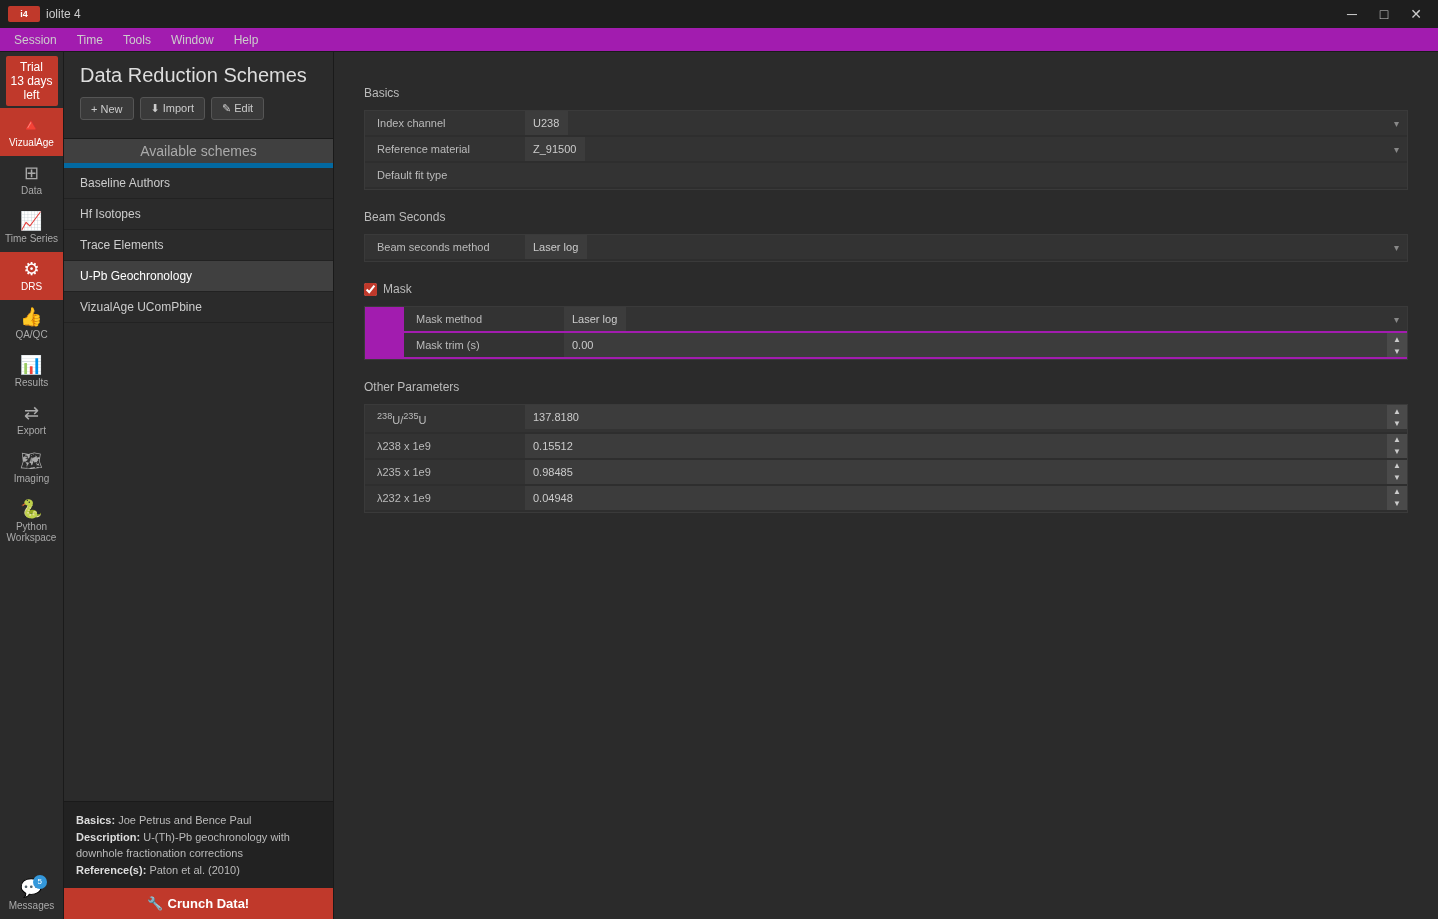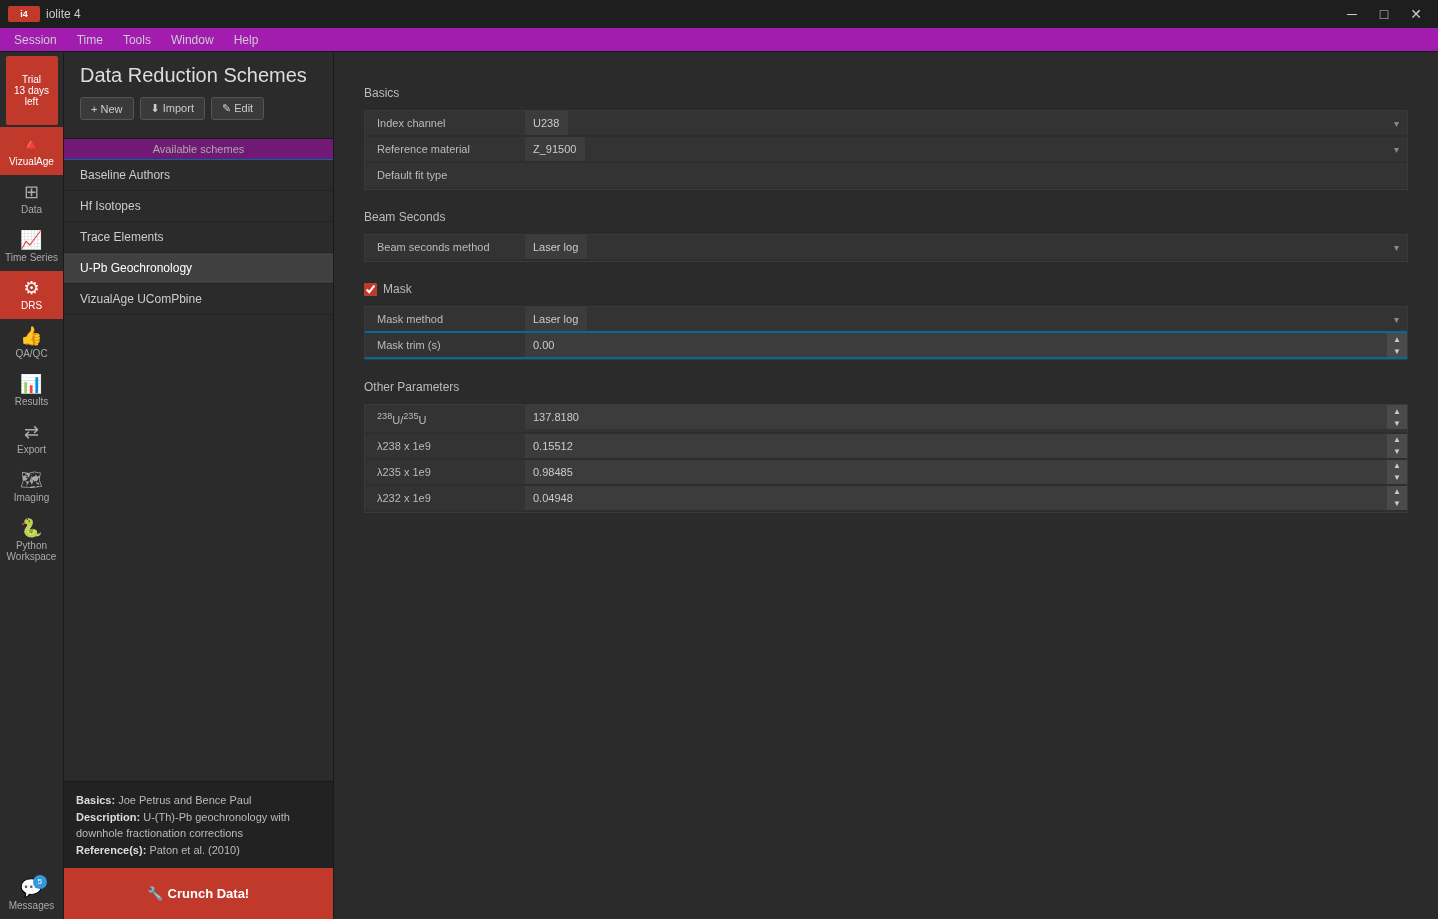--- a/index.html
+++ b/index.html
@@ -18,37 +18,37 @@
     .menu-item { padding: 2px 10px; color: #ccc; cursor: pointer; font-size: 12px; }
 
     
     #main { display: flex; height: calc(919px - 52px); }
 
     
     #sidebar { width: 64px; background: #2b2b2b; display: flex; flex-direction: column; align-items: center; padding-top: 4px; border-right: 1px solid #1a1a1a; }
     .sidebar-item { width: 100%; display: flex; flex-direction: column; align-items: center; padding: 8px 4px; cursor: pointer; color: #aaa; font-size: 10px; gap: 3px; }
     .sidebar-item.active { background: #c0392b; color: white; }
     .sidebar-item .icon { font-size: 18px; line-height: 1; }
-    .trial-badge { background: #c0392b; color: white; font-size: 10px; padding: 18px 4px; border-radius: 2px; text-align: center; width: 52px; margin-bottom: 2px; }
+    .trial-badge { background: #c0392b; color: white; font-size: 12px; padding: 4px 4px; border-radius: 2px; text-align: center; width: 52px; margin-bottom: 2px; }
 
     
     #scheme-panel { width: 270px; background: #2b2b2b; border-right: 1px solid #1a1a1a; display: flex; flex-direction: column; }
     #scheme-header { padding: 12px 16px 8px; }
     #scheme-title { font-size: 20px; color: #ddd; font-weight: 400; margin-bottom: 10px; }
     #scheme-toolbar { display: flex; gap: 6px; margin-bottom: 10px; }
     .scheme-btn { background: #3a3a3a; border: 1px solid #555; color: #ccc; padding: 4px 10px; border-radius: 3px; cursor: pointer; font-size: 11px; display: flex; align-items: center; gap: 4px; }
-    #available-label { color: #aaa; font-size: 11px; text-align: center; padding: 4px 0; background: #701a75; border-top: 1px solid #1a1a1a; border-bottom: 1px solid #0369a1; }
+    #available-label { color: #aaa; font-size: 14px; text-align: center; padding: 4px 0; background: #404040; border-top: 1px solid #1a1a1a; border-bottom: 5px solid #0369a1; }
     #scheme-list { flex: 1; overflow-y: auto; }
     .scheme-list-item { padding: 8px 16px; color: #ccc; cursor: pointer; border-bottom: 1px solid #222; font-size: 12px; }
     .scheme-list-item.active { background: #404040; color: white; }
 
     
     #info-panel { padding: 10px 12px; border-top: 1px solid #1a1a1a; background: #222; font-size: 11px; color: #bbb; line-height: 1.5; }
     #info-panel strong { color: #ddd; }
-    #crunch-btn { background: #c0392b; color: white; border: none; padding: 18px; width: 100%; cursor: pointer; font-size: 13px; font-weight: bold; display: flex; align-items: center; justify-content: center; gap: 6px; }
+    #crunch-btn { background: #c0392b; color: white; border: none; padding: 8px; width: 100%; cursor: pointer; font-size: 13px; font-weight: bold; display: flex; align-items: center; justify-content: center; gap: 6px; }
 
     
     #content { flex: 1; background: #2b2b2b; padding: 30px; overflow-y: auto; }
     .section-label { color: #bbb; font-size: 12px; margin-bottom: 10px; margin-top: 4px; }
     .field-row { display: flex; align-items: flex-start; margin-bottom: 2px; background: #333; }
     .field-label { width: 160px; padding: 6px 12px; color: #bbb; font-size: 11px; flex-shrink: 0; }
     .field-select { flex: 1; background: #3c3c3c; border: none; color: #ccc; padding: 6px 8px; font-size: 11px; appearance: none; -webkit-appearance: none; cursor: pointer; outline: none; }
     .field-select-wrapper { flex: 1; position: relative; }
     .field-select-wrapper::after { content: '▾'; position: absolute; right: 8px; top: 50%; transform: translateY(-50%); color: #888; pointer-events: none; font-size: 10px; }
     .spinner-wrapper { display: flex; align-items: center; flex: 1; }
@@ -206,21 +206,21 @@
           </select>
         </div>
       </div>
     </div>
 
     <div class="checkbox-row">
       <input type="checkbox" checked="" style="">
       <span>Mask</span>
     </div>
 
-    <div style="background:#0369a1; border: 1px solid #3a3a3a; margin-bottom: 20px;">
+    <div style="background:#a21caf; border: 1px solid #3a3a3a; margin-bottom: 20px; padding-left: 39px;">
       <div class="field-row">
         <span class="field-label">Mask method</span>
         <div class="field-select-wrapper">
           <select class="field-select">
             <option>Laser log</option>
           </select>
         </div>
       </div>
       <div class="field-row">
         <span class="field-label">Mask trim (s)</span>

